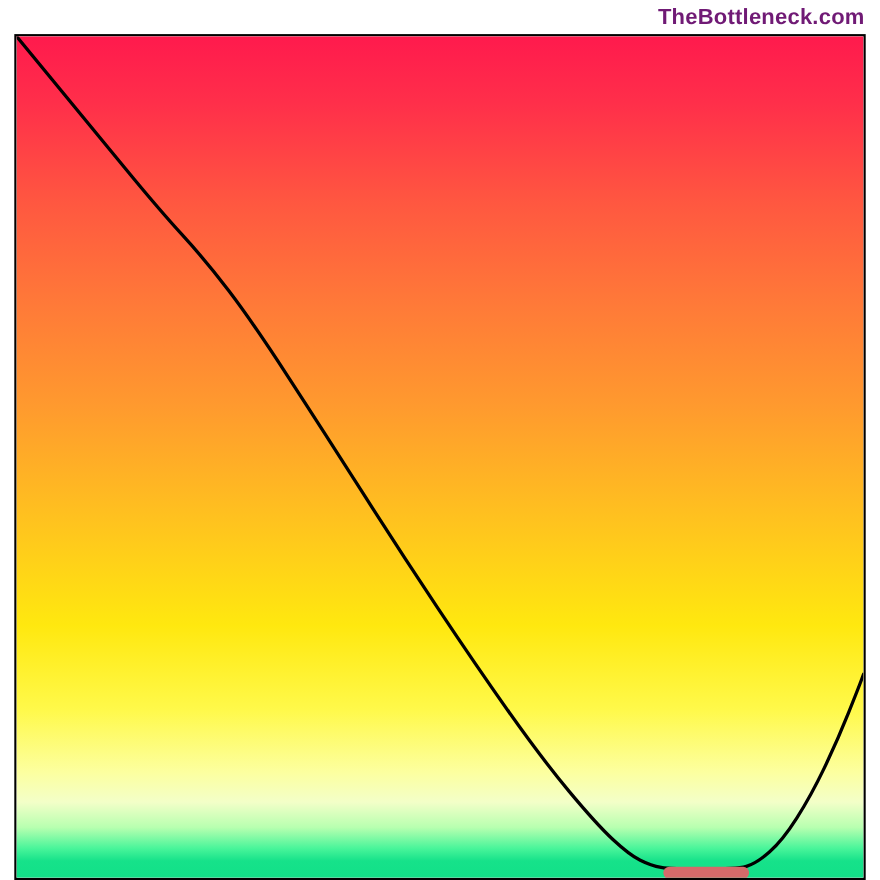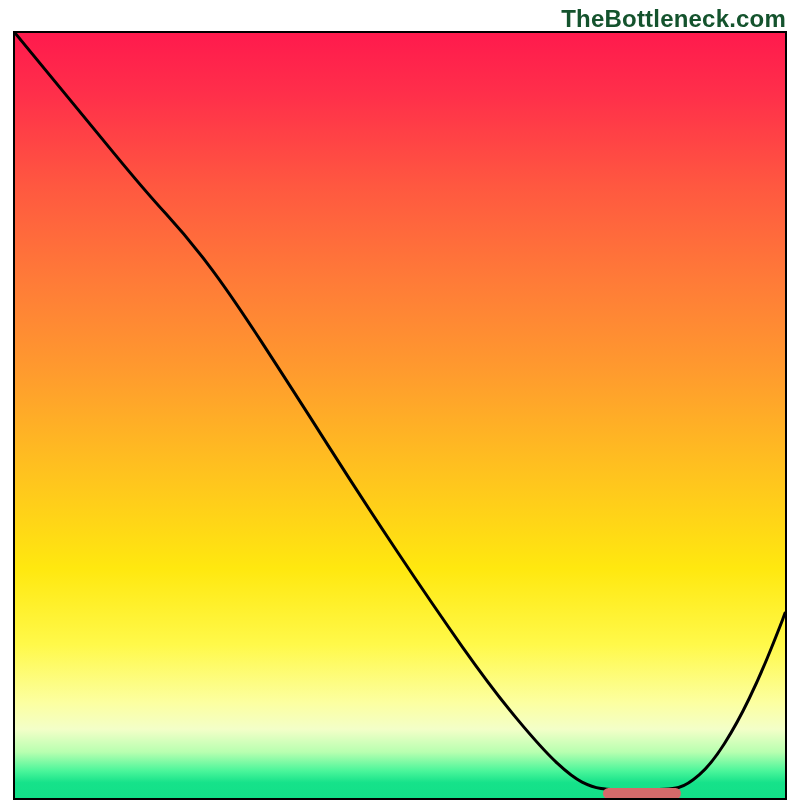--- a/index.html
+++ b/index.html
@@ -50,22 +50,22 @@
   .marker {
     position: absolute;
     height: 11px;
     border-radius: 5.5px;
     background: #d46a6a;
   }
   .watermark {
     position: absolute;
     top: 5px;
     right: 14px;
-    color: #14532d;
-    font-size: 24px;
+    color: #701a75;
+    font-size: 20px;
     font-weight: 600;
     letter-spacing: 0.2px;
   }
 </style>
 </head>
 <body>
 
 <div class="watermark">TheBottleneck.com</div>
 
 <div class="frame">

